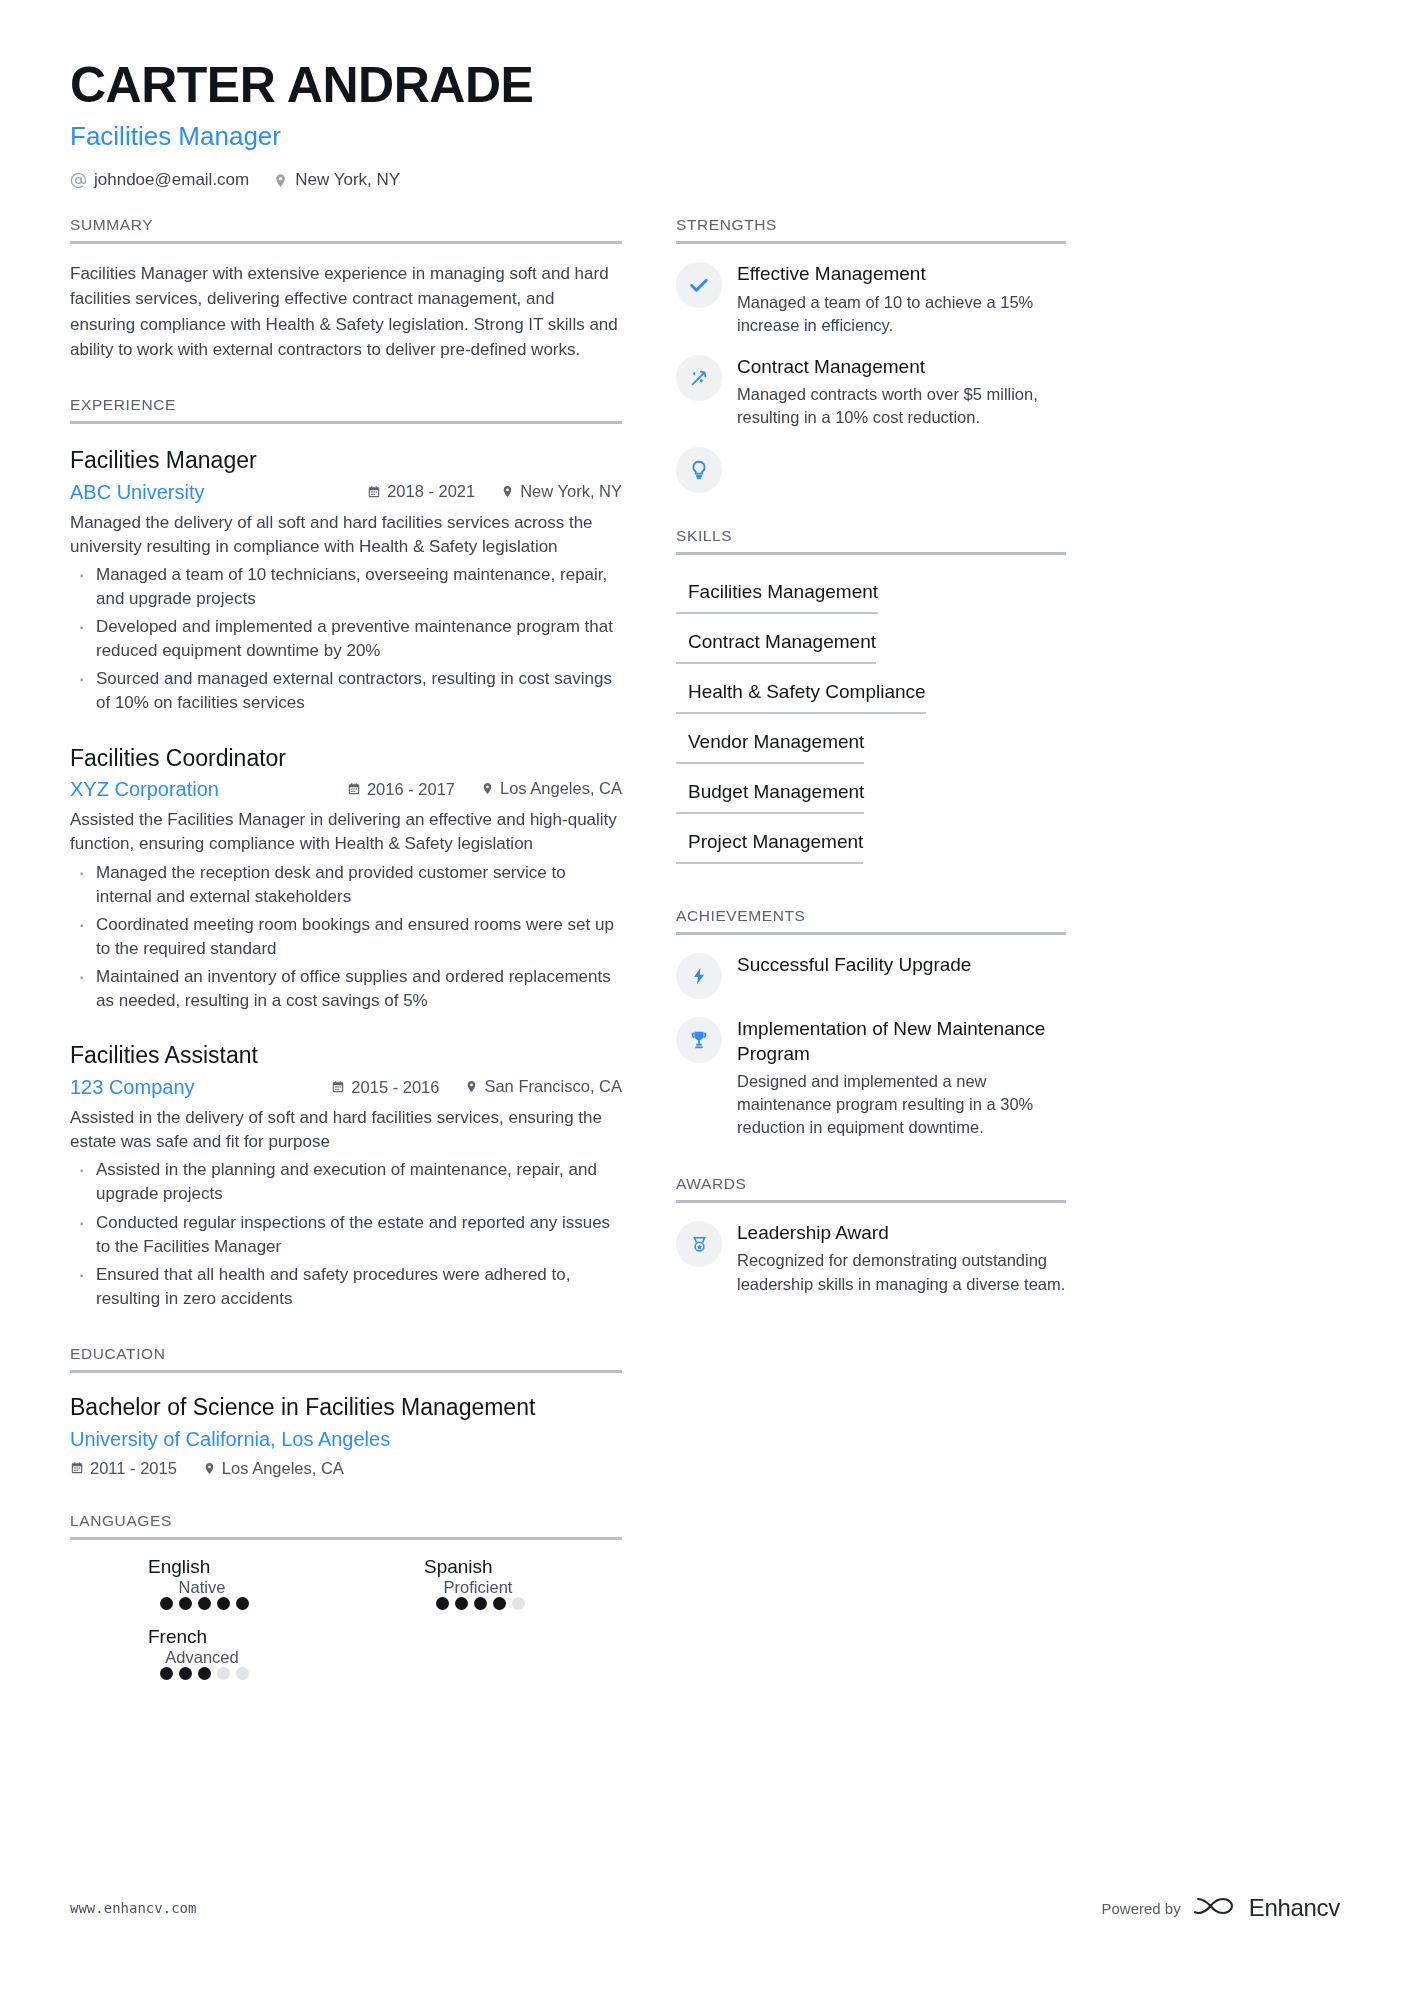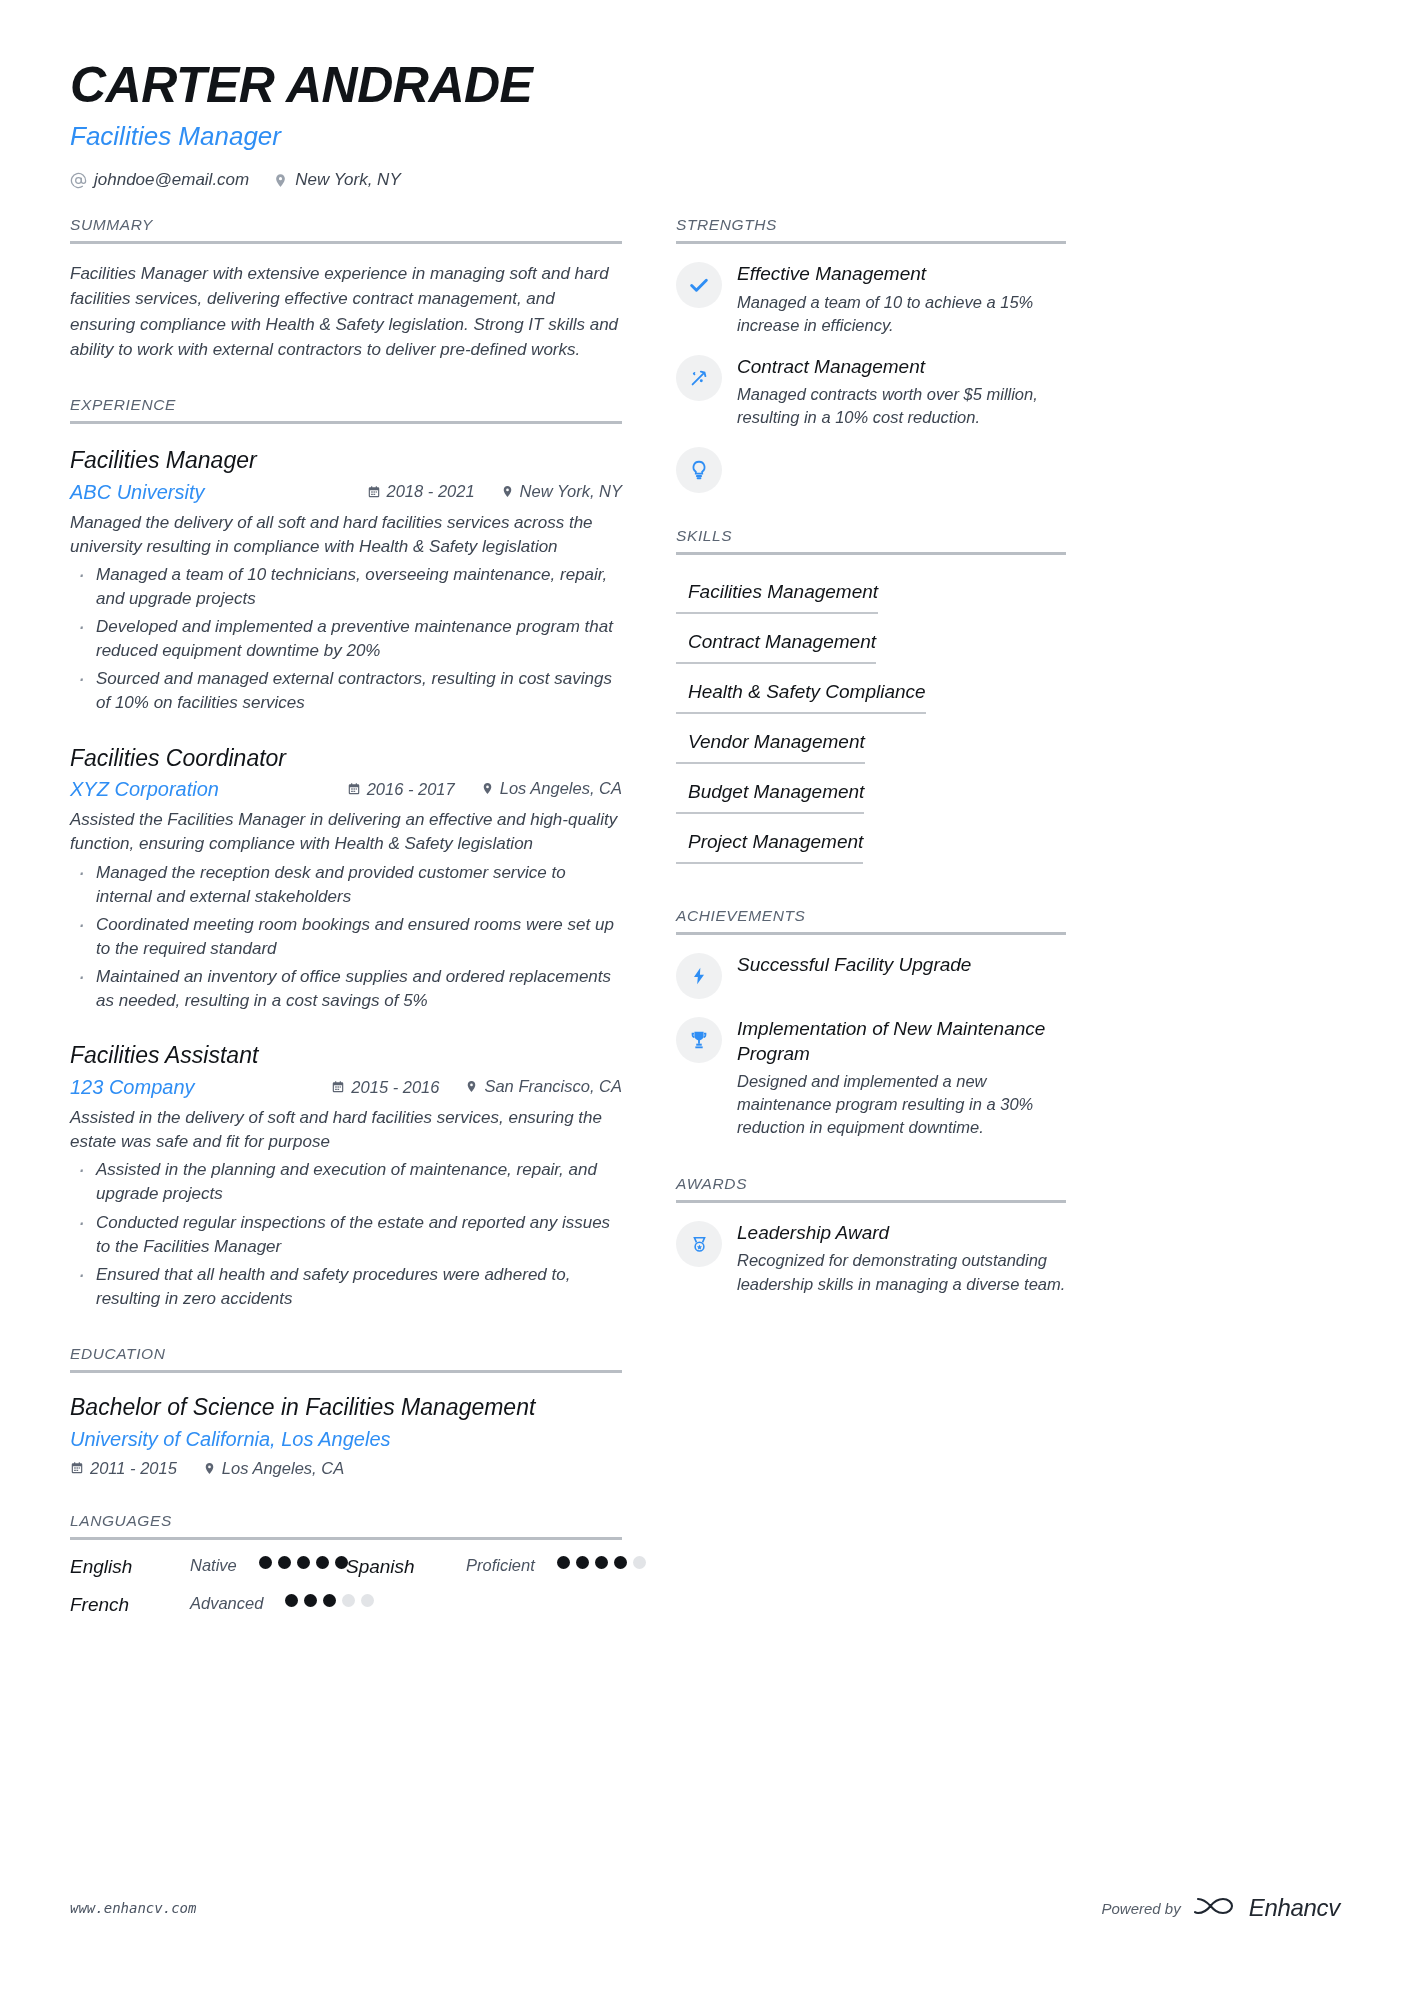--- a/index.html
+++ b/index.html
@@ -15,21 +15,20 @@
     color: #2e3642;
     position: relative;
     overflow: hidden;
   }
 
   .page {
     width: 1410px;
     height: 1995px;
     padding: 58px 70px 0 70px;
     position: relative;
-    font-style: italic;
   }
 
   
   .name {
     font-size: 50px;
     font-weight: bold;
     letter-spacing: -0.5px;
     color: #111418;
     line-height: 1.08;
   }
@@ -166,22 +165,23 @@
 
   
   .lang-grid {
     display: flex;
     flex-wrap: wrap;
     margin-top: 16px;
   }
   .lang-item {
     width: 50%;
     display: flex;
-    align-items: flex-start;
+    align-items: center;
     margin-bottom: 16px;
+    flex-direction: column;
   }
   .lang-name {
     font-size: 19px;
     color: #111418;
     width: 120px;
     flex: none;
   }
   .lang-level {
     font-size: 16.5px;
     color: #4a5361;

